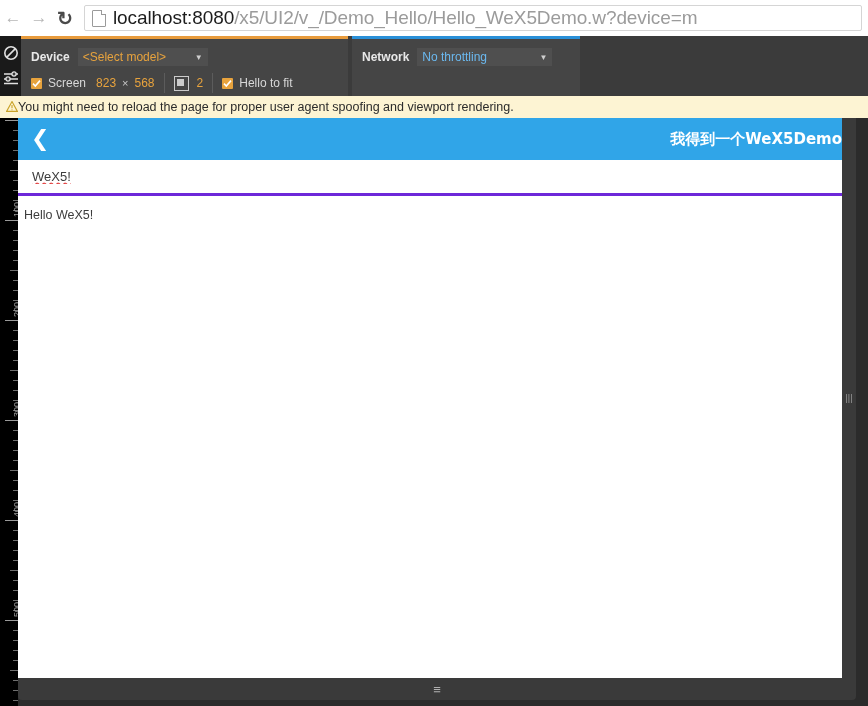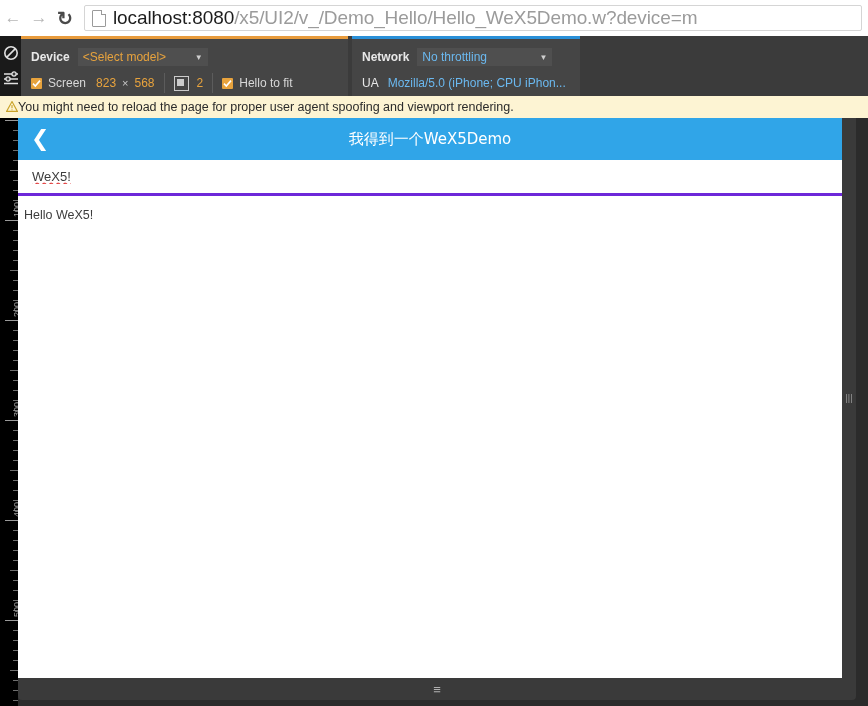--- a/index.html
+++ b/index.html
@@ -239,24 +239,24 @@
   }
   #back-chevron {
     position: absolute; left: 13px;
     color: #ffffff;
     font-size: 22px;
     line-height: 1;
     font-family: "DejaVu Sans", sans-serif;
   }
   #app-title {
     width: 100%;
-    text-align: center;
+    text-align: right;
     color: #ffffff;
     font-size: 15px;
-    font-weight: normal;
+    font-weight: bold;
     font-family: "DejaVu Sans", sans-serif;
   }
   #app-body { background: #ffffff; }
   #input-row {
     height: 33px;
     border-bottom: 3px solid #6d28d9;
     display: flex; align-items: center;
     background: #ffffff;
   }
   #wex5-input {
@@ -344,24 +344,20 @@
     </div>
   </div>
 
   <div id="network-section">
     <div class="tb-row" style="margin-top:5px;">
       <span class="tb-label">Network</span>
       <span class="tb-select" style="width:135px;">
         <span class="val-blue">No throttling</span>
         <span class="caret">▼</span>
       </span>
-    </div>
-    <div class="tb-row">
-      <span class="tb-text" style="margin-left:0;color:#e8e8e8;">UA</span>
-      <span class="val-blue" style="margin-left:9px;">Mozilla/5.0 (iPhone; CPU iPhon...</span>
     </div>
   </div>
 
   <div id="toolbar-rest"></div>
 </div>
 
 <div id="warning-bar">
   <span>
     <svg width="12" height="11" viewBox="0 0 12 11">
       <polygon points="6,0.6 11.4,10.4 0.6,10.4" fill="none" stroke="#c9a227" stroke-width="1.1"></polygon>

